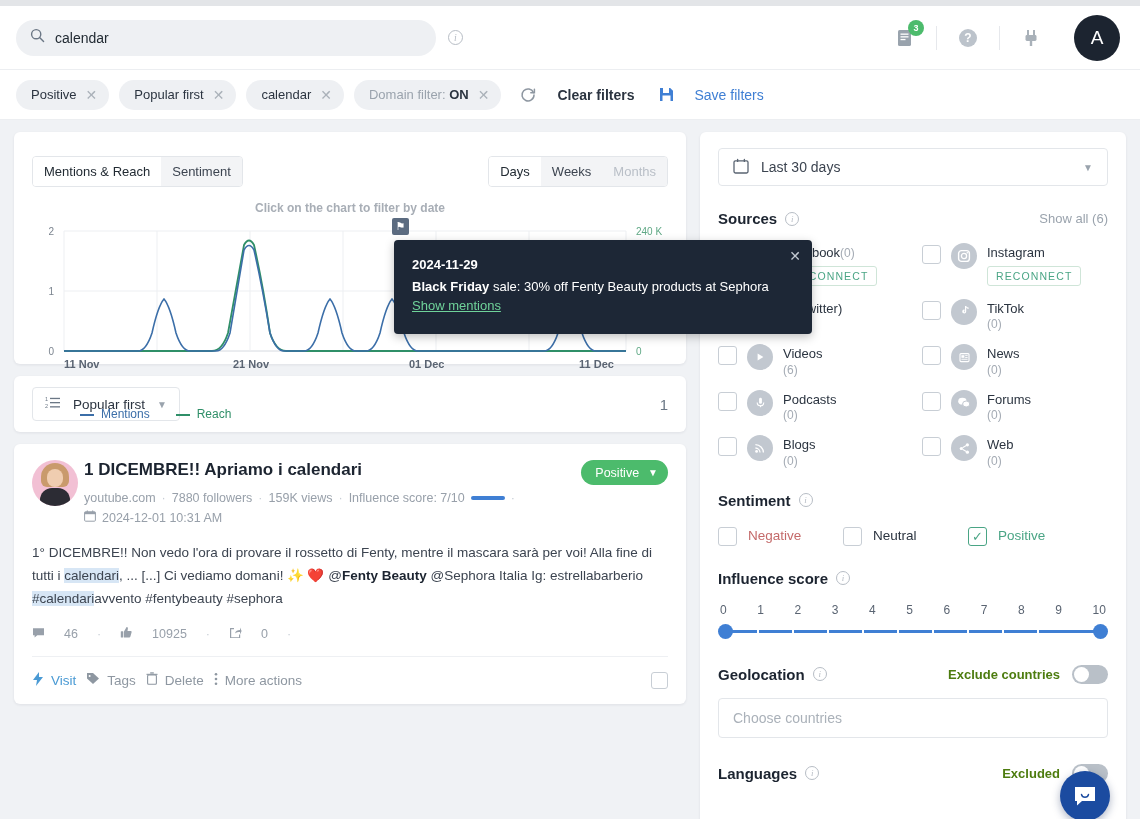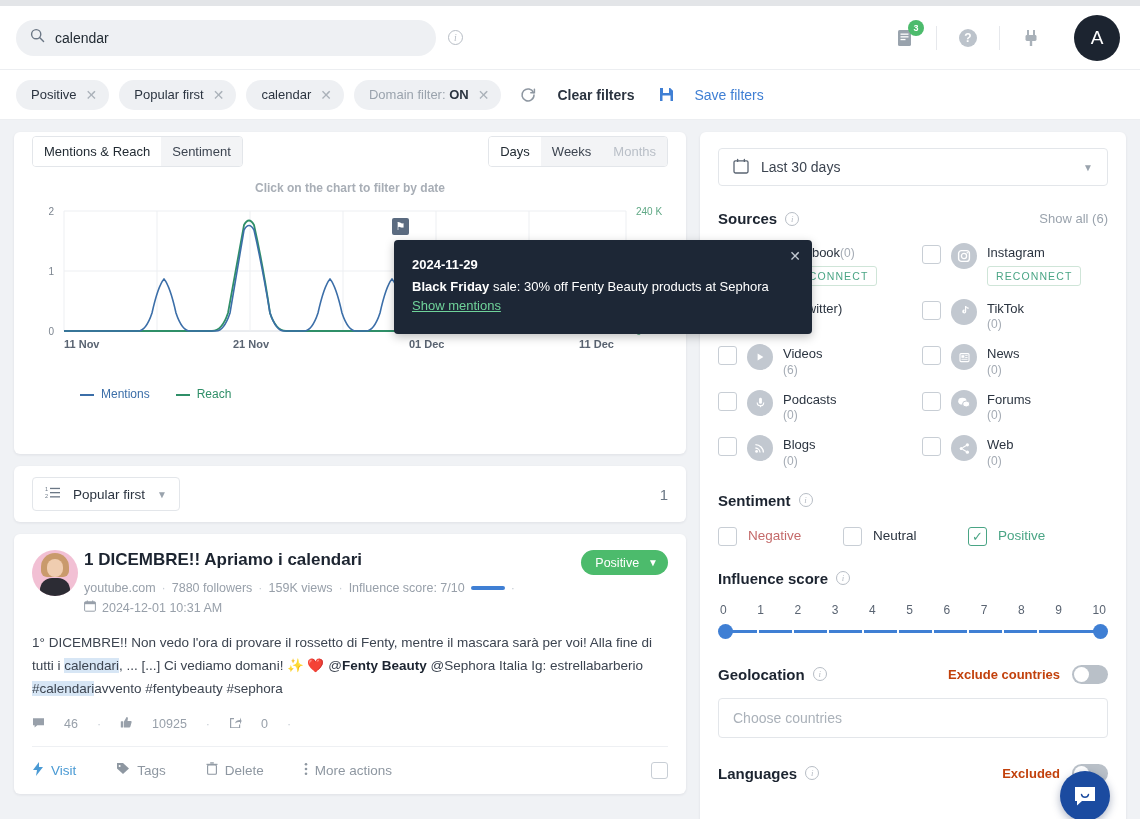--- a/index.html
+++ b/index.html
@@ -74,21 +74,21 @@
   .save-ic { margin-left: 14px; display: flex; cursor: pointer; }
   .savef { font-size: 14px; color: #3f7fd4; cursor: pointer; margin-left: 10px; }
 
   
   .body { display: flex; padding: 12px 14px 0 14px; gap: 14px; height: 705px; }
   .col-left { width: 672px; display: flex; flex-direction: column; gap: 12px; }
   .col-right { width: 430px; }
   .card { background: #fff; border-radius: 6px; box-shadow: 0 1px 3px rgba(20,30,50,.08); }
 
   
-  .chart-card { padding: 4px 18px 14px 18px; position: relative; height: 322px; }
+  .chart-card { padding: 24px 18px 14px 18px; position: relative; height: 232px; }
   .chart-top { display: flex; align-items: flex-start; }
   .seg { display: inline-flex; border: 1px solid #e3e6ea; border-radius: 4px; overflow: hidden; }
   .seg div {
     font-size: 13px; padding: 7px 11px; color: #3c4450; cursor: pointer;
     background: #f3f4f6;
   }
   .seg div.active { background: #fff; color: #222b33; }
   .seg div.dim { color: #b9bfc7; }
   .seg.right { margin-left: auto; }
   .chart-hint { text-align: center; font-size: 12px; color: #a8aeb6; margin-top: 14px; font-weight: bold; }
@@ -144,21 +144,21 @@
     margin-left: auto; background: #4cbb6c; color: #fff; font-size: 12.5px;
     border-radius: 14px; height: 25px; padding: 0 10px 0 14px;
     display: inline-flex; align-items: center; gap: 9px; cursor: pointer; flex: 0 0 auto;
   }
   .m-body { font-size: 13.5px; color: #3c4450; line-height: 1.72; margin-top: 16px; }
   .m-body b { color: #1c2430; }
   .hl { background: #d7e6f5; }
   .m-stats { font-size: 12.5px; color: #98a0aa; margin-top: 15px; display: flex; align-items: center; gap: 19px; }
   .m-actions {
     border-top: 1px solid #eef0f3; margin-top: 14px;
-    height: 48px; display: flex; align-items: center; gap: 40px;
+    height: 48px; display: flex; align-items: center; gap: 10px;
     font-size: 13.5px; color: #8e97a1;
   }
   .m-actions .act { display: inline-flex; align-items: center; gap: 7px; cursor: pointer; }
   .m-actions .visit { color: #4a9ad4; }
   .m-check {
     margin-left: auto; width: 17px; height: 17px;
     border: 1.5px solid #c8ced5; border-radius: 3px; cursor: pointer;
   }
 
   
@@ -204,21 +204,21 @@
   .pos { color: #4aa585; }
   .scale { display: flex; justify-content: space-between; font-size: 12px; color: #5a6472; margin-top: 16px; padding: 0 2px; }
   .slider { position: relative; height: 18px; margin-top: 6px; }
   .track { position: absolute; left: 4px; right: 4px; top: 7px; height: 3px; background: #3f7fd4; }
   .tick { position: absolute; top: 5px; width: 2px; height: 7px; background: #fff; }
   .knob {
     position: absolute; top: 1px; width: 15px; height: 15px; border-radius: 50%;
     background: #3f7fd4; cursor: pointer;
   }
   .togglerow { display: flex; align-items: center; margin-top: 24px; }
-  .togglelabel { margin-left: auto; font-size: 13px; font-weight: bold; color: #c2410c; }
+  .togglelabel { margin-left: auto; font-size: 13px; font-weight: bold; color: #4d7c0f; }
   .toggle {
     width: 36px; height: 19px; border-radius: 10px; background: #b9c0c8;
     margin-left: 12px; position: relative; cursor: pointer;
   }
   .toggle .kn { position: absolute; left: 2px; top: 2px; width: 15px; height: 15px; border-radius: 50%; background: #fff; }
   .countryinput {
     margin-top: 14px; border: 1px solid #e3e6ea; border-radius: 4px;
     height: 40px; display: flex; align-items: center; padding: 0 14px;
     font-size: 14px; color: #aab1b9;
   }

